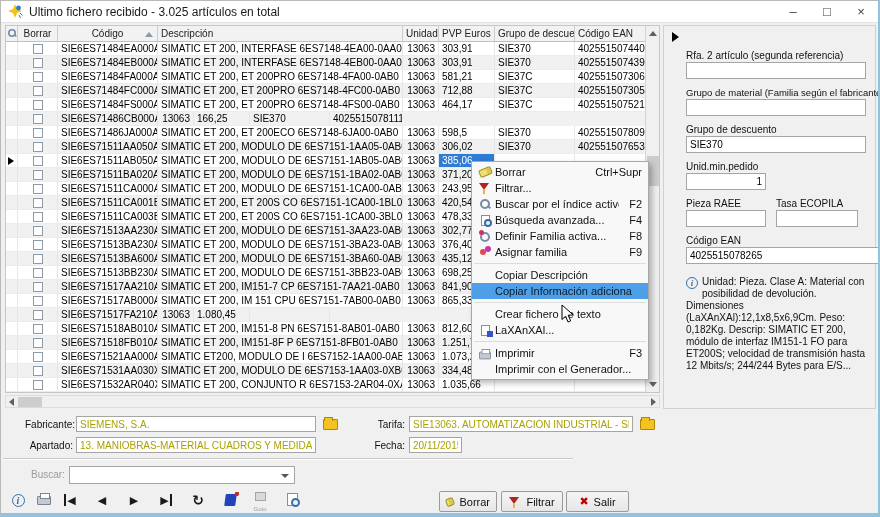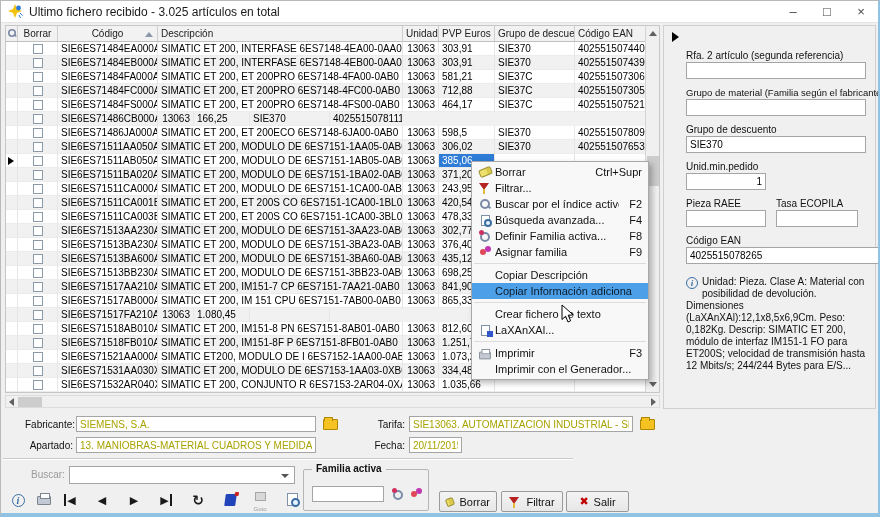--- a/index.html
+++ b/index.html
@@ -465,26 +465,20 @@
     <span class="navbtn" style="left:32px;"><span class="icon-printer"></span></span>
     <span class="navbtn" style="left:58px;"><span class="bar-l">◀</span></span>
     <span class="navbtn" style="left:90px;"><span>◀</span></span>
     <span class="navbtn" style="left:122px;"><span>▶</span></span>
     <span class="navbtn" style="left:154px;"><span class="bar-r">▶</span></span>
     <span class="navbtn" style="left:186px;font-size:14px;font-weight:bold;"><span>↻</span></span>
     <span class="navbtn" style="left:218px;"><span class="icon-book"></span></span>
     <span class="navbtn" style="left:248px;"><span class="icon-goto"><span class="goto-txt">Goto</span></span></span>
     <span class="navbtn" style="left:280px;"><span class="icon-docsearch"></span></span>
 
-    <span class="famgroup">
-      <span class="famlabel">Familia activa</span>
-      <input class="faminput" value="" style="">
-      <span class="famico" style="left:88px;"><span class="ic-magstar"></span></span>
-      <span class="famico" style="left:106px;"><span class="ic-figures"></span></span>
-    </span>
 
     <span class="btn" style="left:438px;width:58px;">
         <span class="ic-eraser"></span>
         <span>Borrar</span>
       </span>
     <span class="btn" style="left:500px;width:62px;">
         <span class="ic-filter"></span>
         <span>Filtrar</span>
       </span>
     <span class="btn" style="left:565px;width:63px;">

